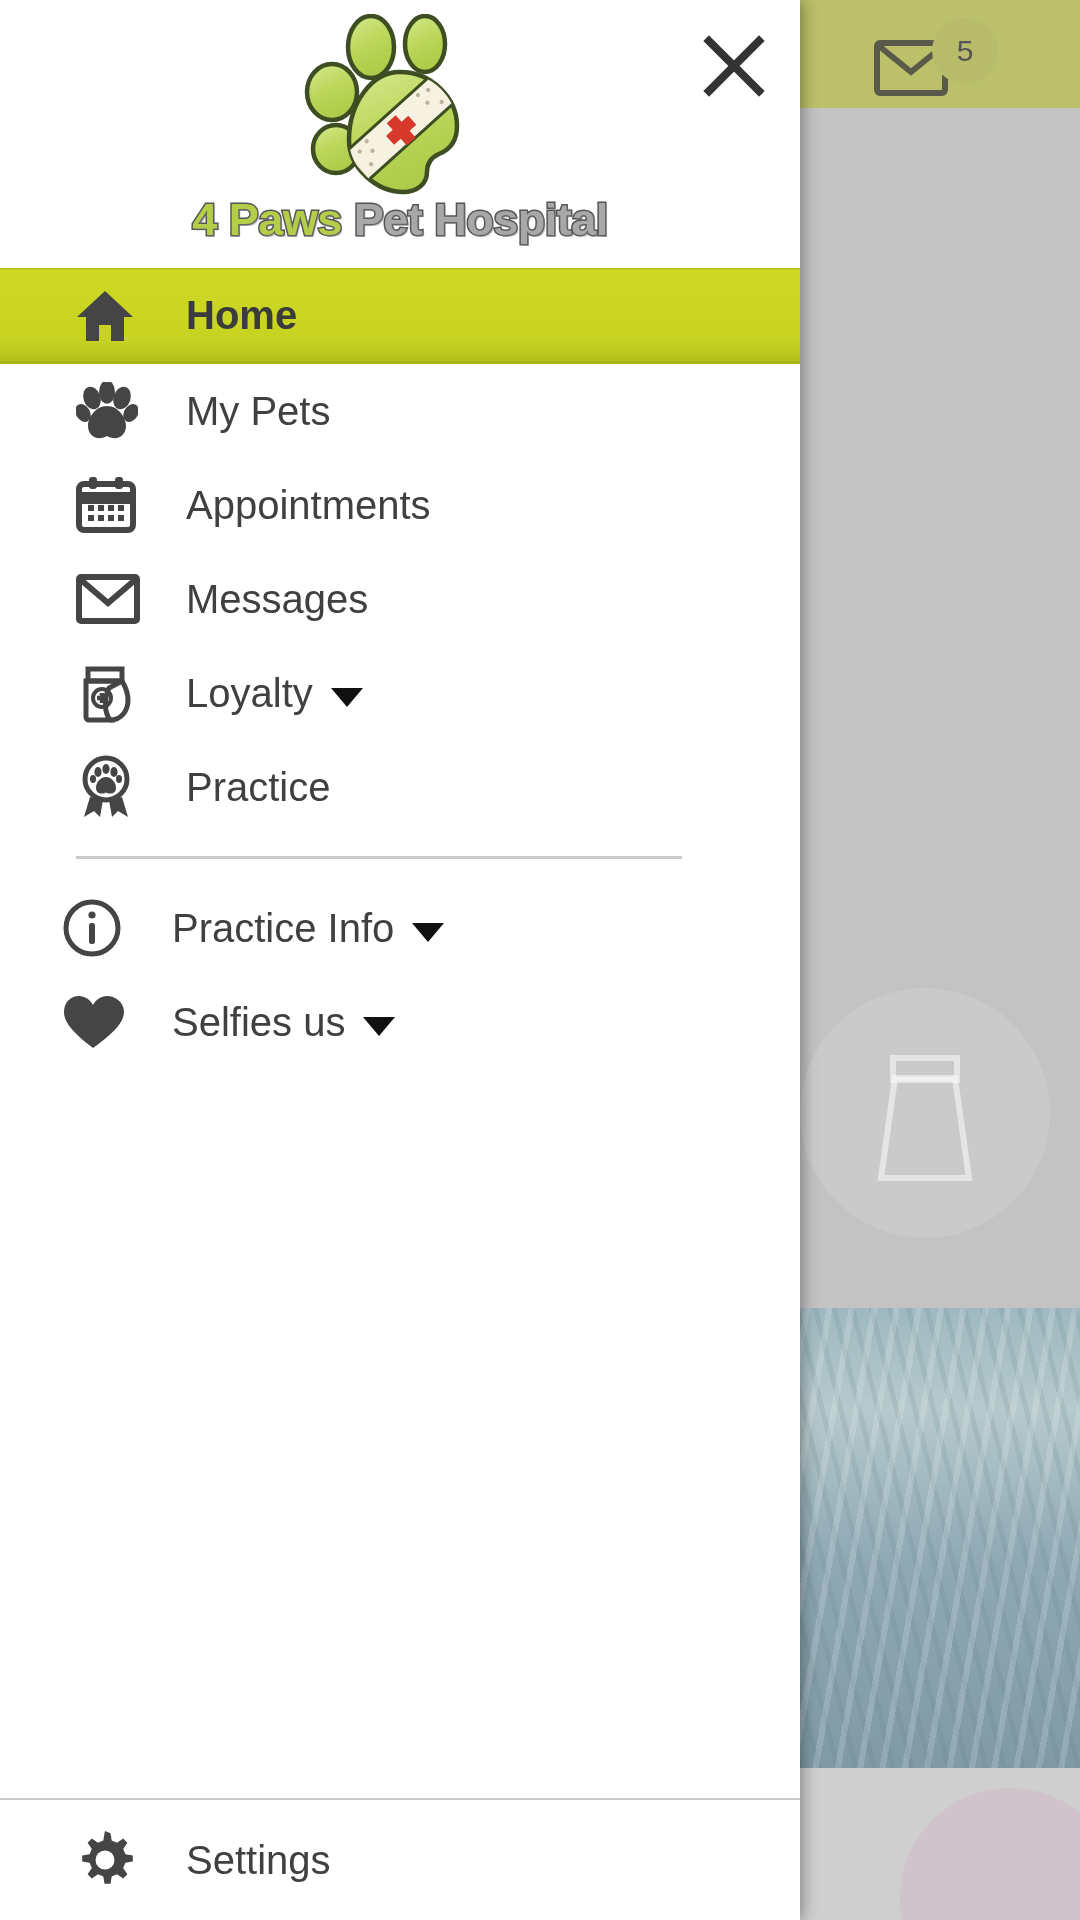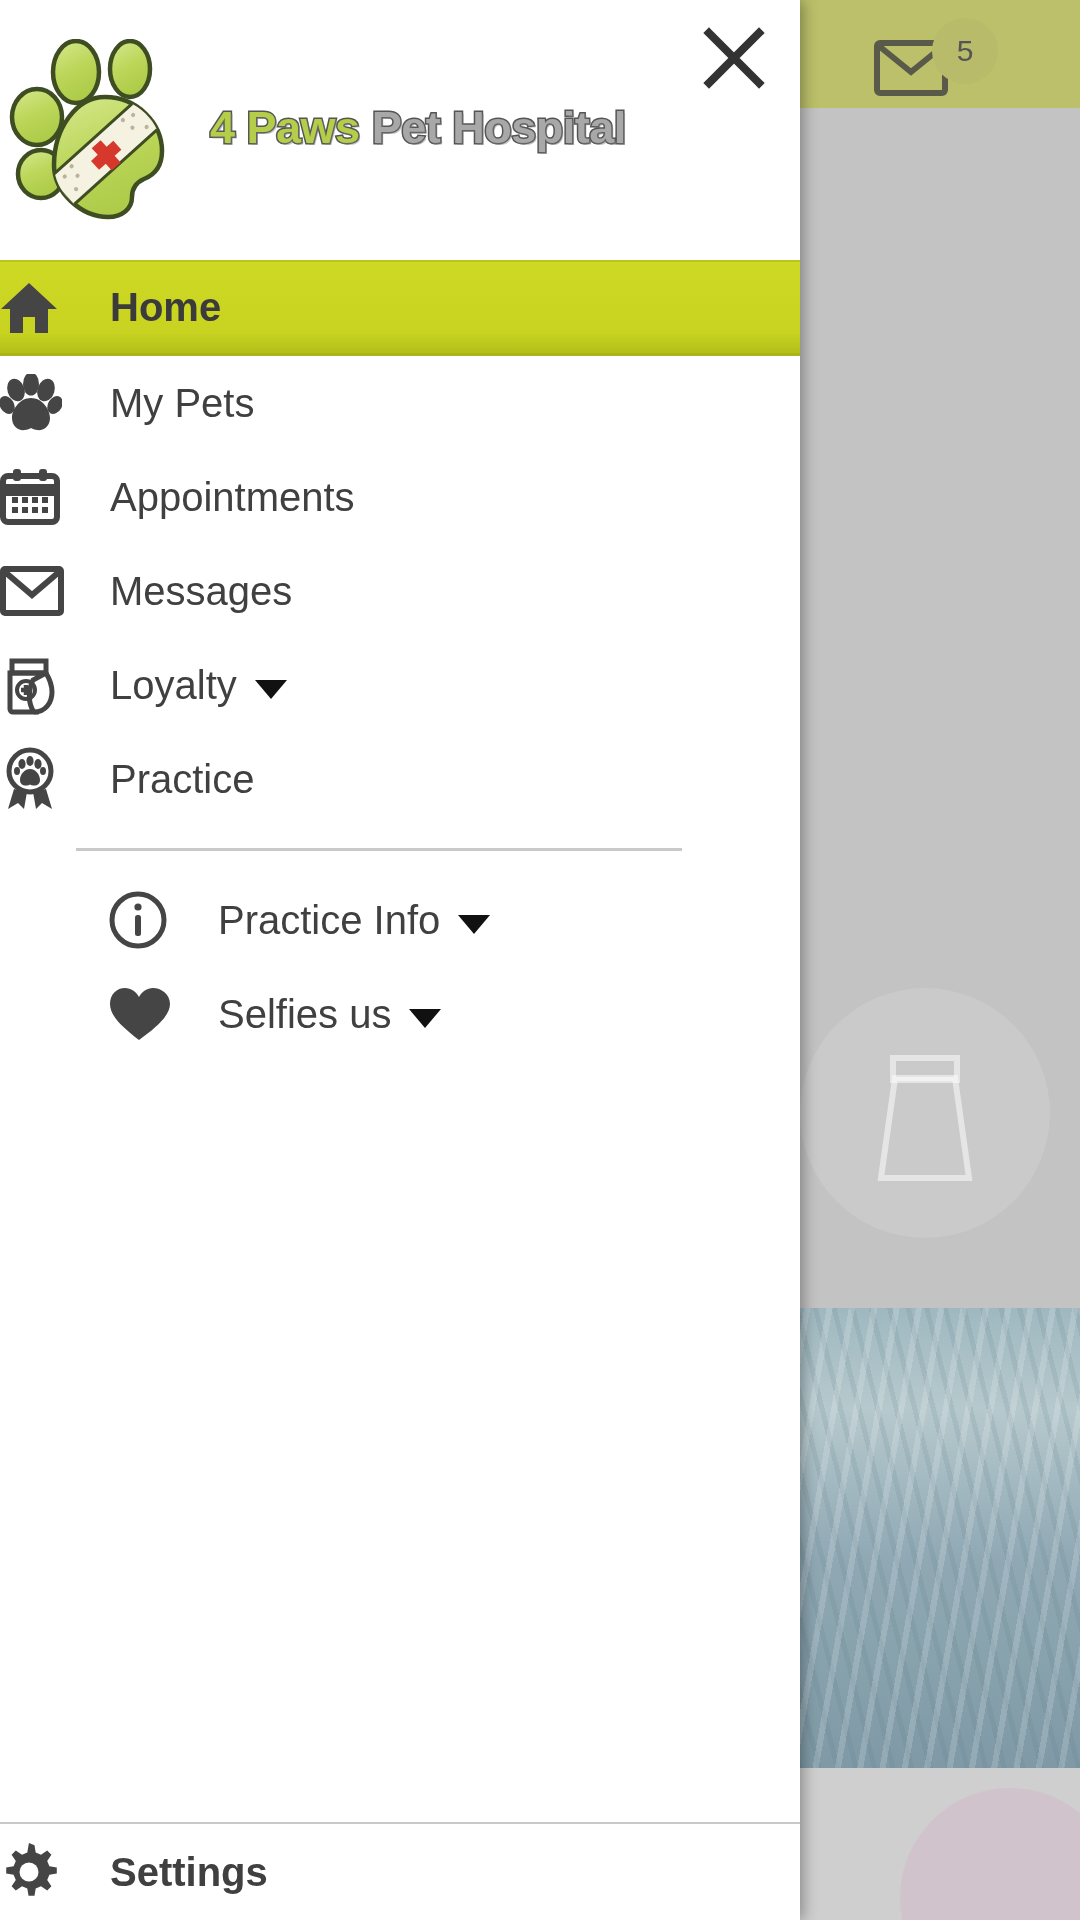--- a/index.html
+++ b/index.html
@@ -67,22 +67,22 @@
     width:800px; height:1920px;
     background:#ffffff;
     box-shadow:3px 0 14px rgba(0,0,0,0.35);
     display:flex; flex-direction:column;
   }
 
   #drawer-header {
     position:relative;
     height:256px; flex:0 0 256px;
     background:#ffffff;
-    display:flex; flex-direction:row;
-    align-items:center; justify-content:flex-start;
+    display:flex; flex-direction:column;
+    align-items:center; justify-content:flex-start;margin-top:8px;
   }
   #logo-mark { margin-top:6px; }
 
   #brand-title {
     margin-top:-2px;
     font-size:45px; font-weight:bold;
     letter-spacing:-0.5px; white-space:nowrap;
     line-height:1;
   }
   #brand-title .green {
@@ -102,21 +102,21 @@
     position:absolute; top:14px; right:22px;
     width:88px; height:88px;
     display:flex; align-items:center; justify-content:center;
     cursor:pointer;
   }
 
   
   #nav-primary { flex:0 0 auto; }
   .nav-item {
     display:flex; align-items:center;
-    height:94px; 
+    height:94px; padding-left:76px;
     cursor:pointer;
   }
   .nav-item .nav-icon {
     width:72px; flex:0 0 72px;
     display:flex; align-items:center; justify-content:flex-start;
     color:#4a4a4a;
   }
   .nav-item .nav-label {
     font-size:40px; color:#404040;
     margin-left:38px; white-space:nowrap;
@@ -136,28 +136,28 @@
     height:96px;
   }
   .nav-item.active .nav-label { color:#3b3b3b; font-weight:bold; }
 
   #home-row { margin-top:4px; }
 
   .divider {
     height:3px; background:#c9c9c9;
     margin:22px 118px 22px 76px;
   }
-  #nav-secondary .nav-item { padding-left:108px; }
+  #nav-secondary .nav-item { padding-left:62px; }
 
   #drawer-spacer { flex:1 1 auto; }
 
   #bottom-divider {
     height:2px; background:#c9c9c9; margin:0;
   }
-  #nav-bottom .nav-item { height:96px;font-weight:bold; }
+  #nav-bottom .nav-item { height:120px; }
 
   svg { display:block; }
 </style>
 </head>
 <body>
 
 <div id="app-background">
 
   <div id="bg-header">
     <div id="bg-mail-wrap">

